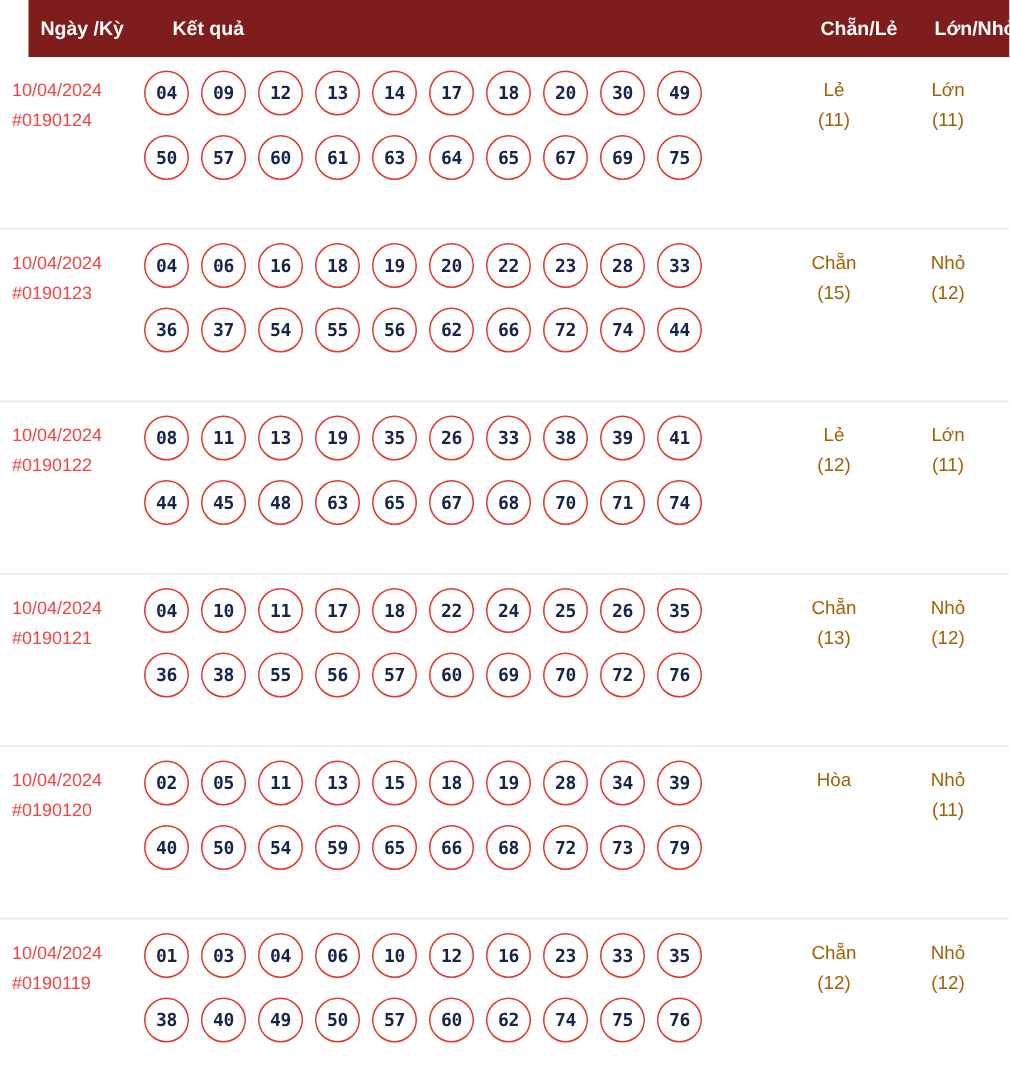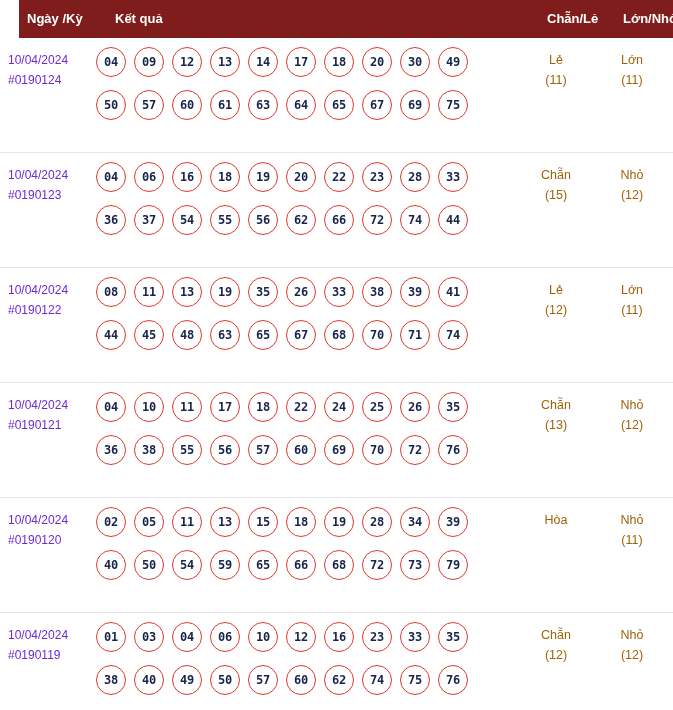--- a/index.html
+++ b/index.html
@@ -44,21 +44,21 @@
     height: 115px;
     border-bottom: 1px solid #e8e8e8;
   }
   .row:last-child { border-bottom: none; height: 95px; }
 
   .row-date {
     position: absolute;
     left: 8px;
     top: 12px;
     width: 84px;
-    color: #6d28d9;
+    color: #ef4444;
     font-size: 12px;
     line-height: 20px;
   }
   .row-date .date-line { display: block; white-space: nowrap; }
 
   .balls {
     position: absolute;
     left: 96px;
     top: 5px;
     width: 420px;

